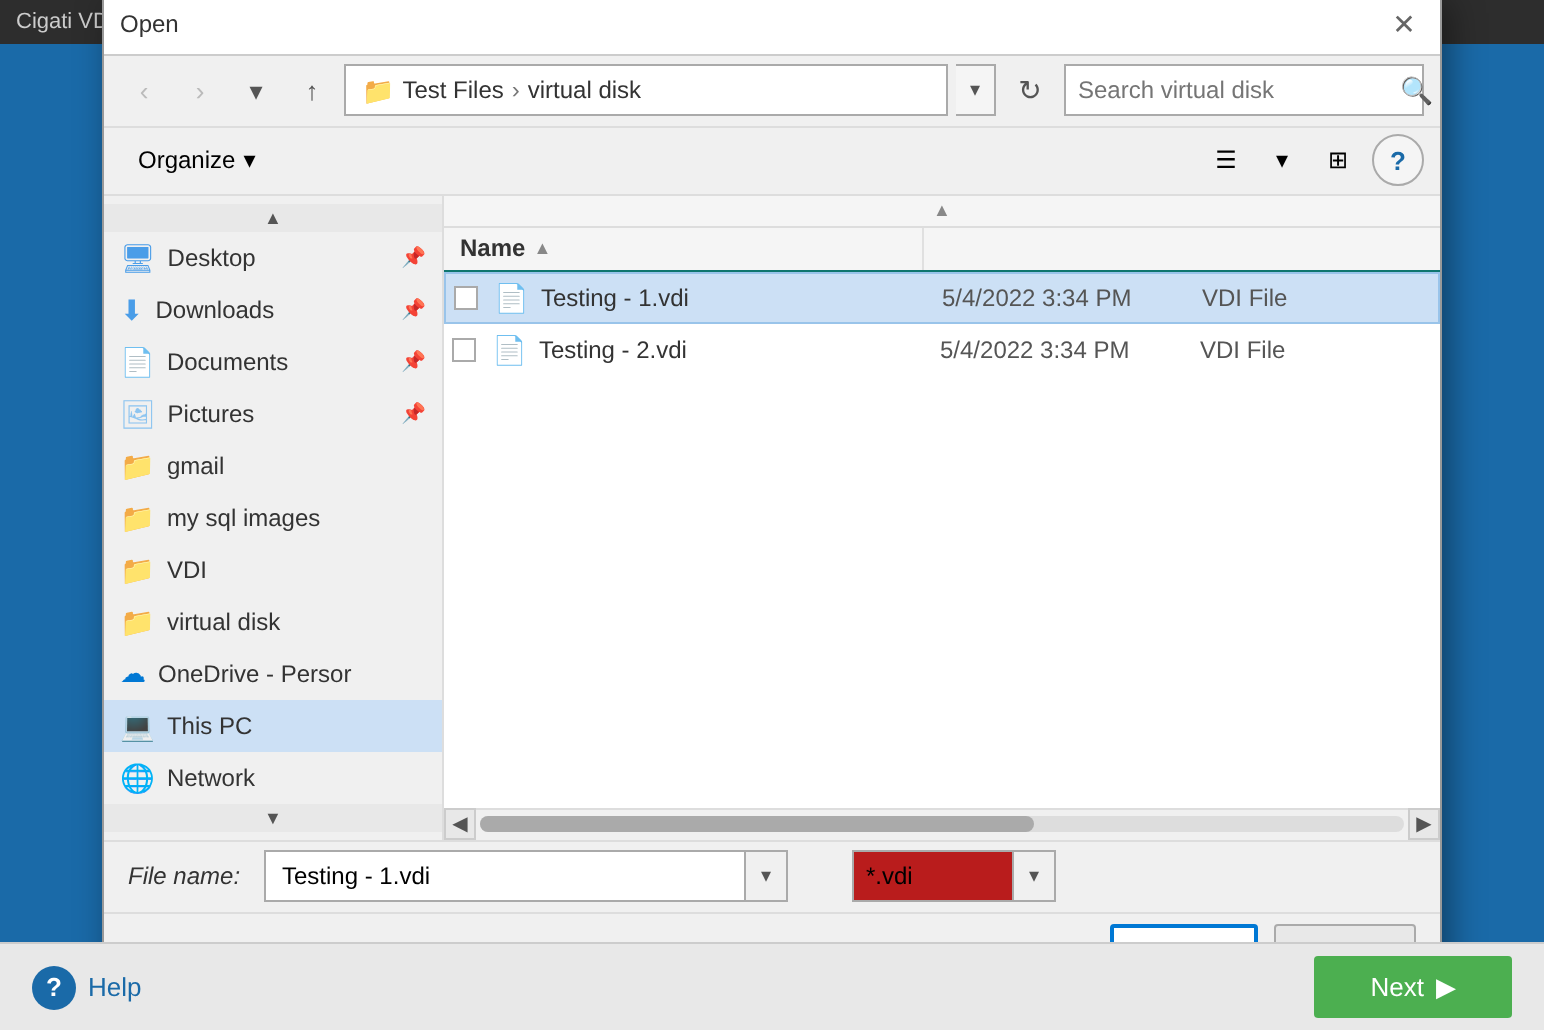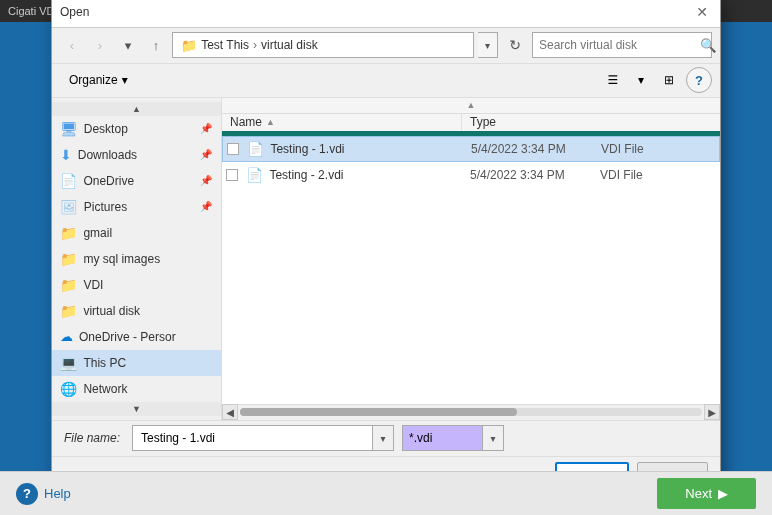--- a/index.html
+++ b/index.html
@@ -369,25 +369,26 @@
     .file-area {
       flex: 1;
       display: flex;
       flex-direction: column;
       overflow: hidden;
     }
 
     .file-list-header {
       height: 22px;
       background: #f5f5f5;
-      border-bottom: 5px solid #0f766e;
+      border-bottom: 1px solid #0f766e;
       display: flex;
       align-items: flex-end;
       font-size: 12px;
       color: #333;
+      font-weight: bold;
     }
 
     .col-name {
       width: 240px;
       padding: 0 8px;
       display: flex;
       align-items: center;
       gap: 4px;
       cursor: pointer;
       height: 100%;
@@ -551,22 +552,23 @@
       align-items: center;
     }
 
     .filetype-input {
       width: 80px;
       height: 26px;
       border: 1px solid #aaa;
       outline: none;
       padding: 0 6px;
       font-size: 12px;
-      background: #c4b5fd;
+      background: #b91c1c;
       border-right: none;
+      margin-left: 24px;
     }
 
     .filetype-dropdown {
       width: 22px;
       height: 26px;
       border: 1px solid #aaa;
       background: #f0f0f0;
       cursor: pointer;
       display: flex;
       align-items: center;
@@ -636,21 +638,21 @@
       </div>
 
       <div class="address-bar">
         <button class="nav-btn" disabled="">‹</button>
         <button class="nav-btn" disabled="">›</button>
         <button class="nav-btn">▾</button>
         <button class="nav-btn">↑</button>
 
         <div class="address-path">
           <span class="path-folder-icon">📁</span>
-          <span>Test This</span>
+          <span>Test Files</span>
           <span class="path-separator"> › </span>
           <span>virtual disk</span>
         </div>
         <div class="address-dropdown">▾</div>
 
         <button class="refresh-btn">↻</button>
 
         <div class="search-box">
           <input class="search-input" type="text" placeholder="Search virtual disk" style="">
           <button class="search-icon-btn">🔍</button>
@@ -681,21 +683,21 @@
             <span>Desktop</span>
             <span class="pin-icon">📌</span>
           </div>
           <div class="sidebar-item">
             <span class="folder-icon downloads-icon">⬇</span>
             <span>Downloads</span>
             <span class="pin-icon">📌</span>
           </div>
           <div class="sidebar-item">
             <span class="folder-icon documents-icon">📄</span>
-            <span>OneDrive</span>
+            <span>Documents</span>
             <span class="pin-icon">📌</span>
           </div>
           <div class="sidebar-item">
             <span class="folder-icon pictures-icon">🖼</span>
             <span>Pictures</span>
             <span class="pin-icon">📌</span>
           </div>
           <div class="sidebar-item">
             <span class="folder-icon gmail-icon">📁</span>
             <span>gmail</span>
@@ -731,23 +733,20 @@
         <div class="file-area">
 
           <div style="height:16px; background:#f5f5f5; display:flex; align-items:center; justify-content:center; border-bottom:1px solid #ddd;">
             <span style="font-size:9px; color:#888; cursor:pointer;">▲</span>
           </div>
 
           <div class="file-list-header">
             <div class="col-name">
               <span>Name</span>
               <span class="sort-arrow">▲</span>
-            </div>
-            <div class="col-type">
-              <span>Type</span>
             </div>
           </div>
 
           <div class="file-list">
 
             <div class="file-item selected">
               <div class="file-checkbox">
                 <span class="checkbox-empty"></span>
               </div>
               <div class="file-icon-name">

